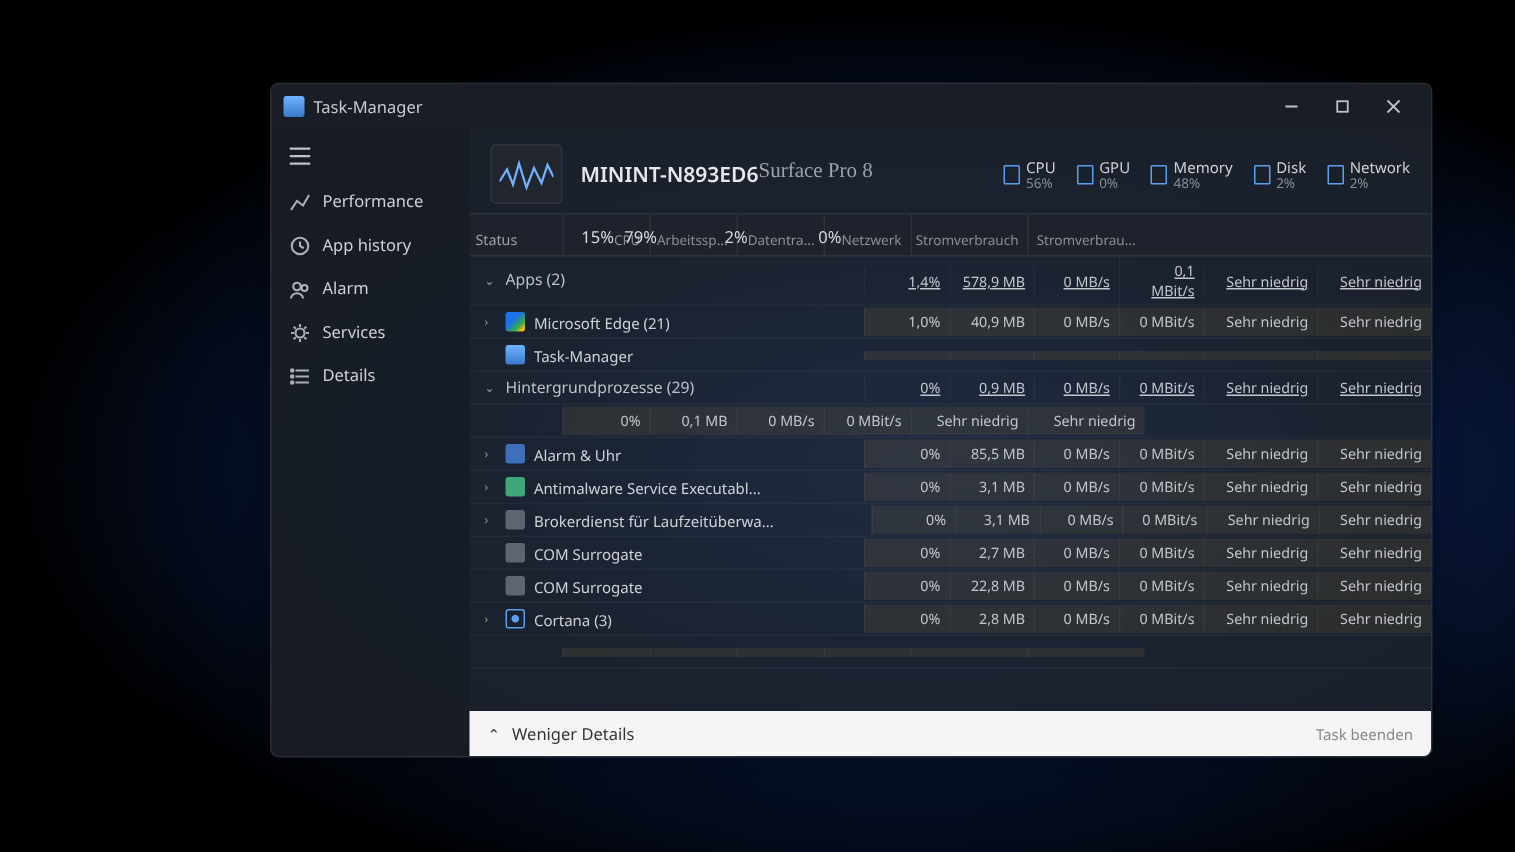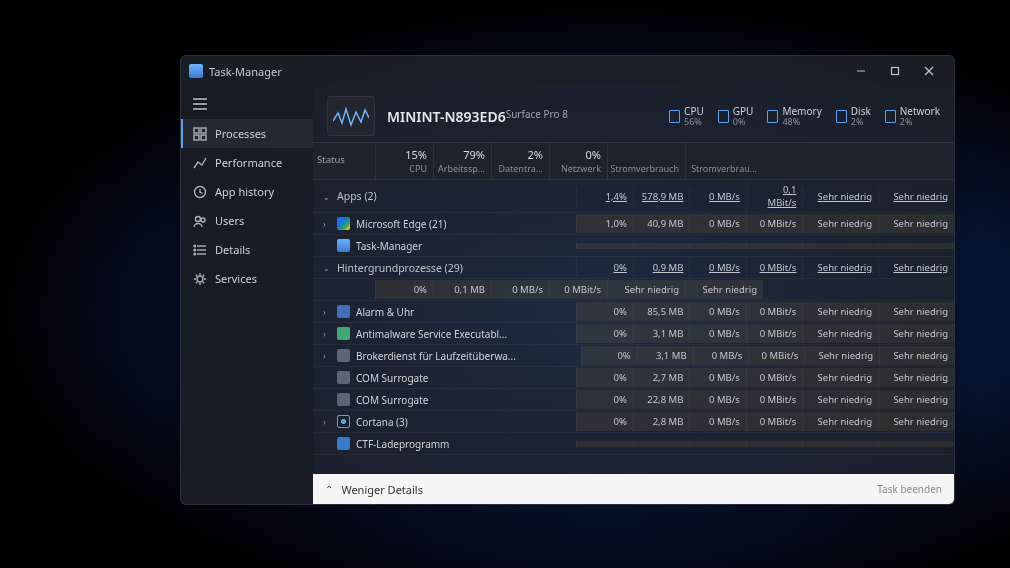--- a/index.html
+++ b/index.html
@@ -34,34 +34,34 @@
 .nav-item.active { background: rgba(255,255,255,0.06); border-left: 2px solid #5aa0ef; padding-left: 10px; }
 .nav-item .ico { width: 14px; height: 14px; display: flex; align-items: center; justify-content: center; }
 .nav-item .ico svg { width: 14px; height: 14px; stroke: #acb0b8; fill: none; stroke-width: 1.4; }
 .main { flex: 1; display: flex; flex-direction: column; min-width: 0; }
 .header { display: flex; align-items: center; gap: 12px; padding: 10px 14px 6px; }
 .chip { width: 48px; height: 40px; background: #22272f; border-radius: 4px;
   display: flex; align-items: center; justify-content: center; border: 1px solid rgba(255,255,255,0.06); }
 .chip .spark { width: 36px; height: 26px; }
 .host { display: flex; flex-direction: row; }
 .host .hname { font-size: 14px; font-weight: 600; color: #e6e7ea; }
-.host .model { font-size: 10px; color: #9ea2aa; }
+.host .model { font-size: 14px; color: #9ea2aa; font-family: Liberation Serif, serif; }
 .stats { display: flex; gap: 14px; margin-left: auto; }
 .stat { display: flex; align-items: center; gap: 4px; }
 .stat .sico { width: 11px; height: 13px; border: 1px solid #5aa0ef; border-radius: 1px; position: relative; }
 .stat .scol { display: flex; flex-direction: column; line-height: 1.05; }
 .stat .sn { font-size: 10px; color: #cfd1d5; }
 .stat .sv { font-size: 9px; color: #8b8f98; }
 .table-wrap { flex: 1; overflow: auto; position: relative; }
 .thead { display: flex; border-top: 1px solid rgba(255,255,255,0.08); border-bottom: 1px solid rgba(255,255,255,0.08);
   font-size: 9.5px; color: #9da0a7; position: sticky; top: 0; background: rgba(30,35,44,0.92); }
 .th-name { width: 210px; padding: 10px 10px 4px; }
 .th-status { width: 62px; padding: 10px 4px 4px; }
 .th-col { width: 58px; text-align: right; padding: 4px 6px; border-left: 1px solid rgba(255,255,255,0.07);
-  display: flex; flex-direction: column; align-items: flex-end; justify-content: flex-end; }
+  display: flex; flex-direction: row; align-items: flex-end; justify-content: flex-end; }
 .th-col.wide { width: 78px; }
 .th-col .pct { font-size: 11px; color: #d8dade; }
 .th-col .lbl { font-size: 9px; color: #8a8e96; }
 .row { display: flex; align-items: center; border-bottom: 1px solid rgba(255,255,255,0.04); min-height: 22px; font-size: 10px; }
 .row.group { color: #bfc2c8; font-size: 10.5px; }
 .row .cell-name { width: 210px; padding: 3px 6px 3px 10px; display: flex; align-items: center; gap: 6px; }
 .row .caret { width: 8px; color: #9a9ea6; font-size: 8px; }
 .row .pico { width: 13px; height: 13px; border-radius: 2px; flex-shrink: 0; }
 .row .pname { white-space: nowrap; overflow: hidden; text-overflow: ellipsis; }
 .row .cell-status { width: 62px; }
@@ -112,31 +112,20 @@
   <div class="body">
     <div class="sidebar">
       <div class="hamburger">
         <svg viewBox="0 0 14 12">
             <line x1="0" y1="1" x2="14" y2="1" stroke-width="1.5"></line>
             <line x1="0" y1="6" x2="14" y2="6" stroke-width="1.5"></line>
             <line x1="0" y1="11" x2="14" y2="11" stroke-width="1.5"></line>
           </svg>
       </div>
       <div id="nav">
-          <div class="nav-item active">
-            <span class="ico">
-              <svg viewBox="0 0 14 14">
-                <rect x="1" y="1" width="5" height="5"></rect>
-                <rect x="8" y="1" width="5" height="5"></rect>
-                <rect x="1" y="8" width="5" height="5"></rect>
-                <rect x="8" y="8" width="5" height="5"></rect>
-              </svg>
-            </span>
-            <span>Processes</span>
-          </div>
           <div class="nav-item">
             <span class="ico">
               <svg viewBox="0 0 14 14">
                 <polyline points="1,12 5,6 9,9 13,2" fill="none"></polyline>
               </svg>
             </span>
             <span>Performance</span>
           </div>
           <div class="nav-item">
             <span class="ico">
@@ -148,43 +137,43 @@
             <span>App history</span>
           </div>
           <div class="nav-item">
             <span class="ico">
               <svg viewBox="0 0 14 14">
                 <circle cx="5" cy="5" r="2.5" fill="none"></circle>
                 <circle cx="10" cy="6" r="2" fill="none"></circle>
                 <path d="M1 13c0-2 2-3.5 4-3.5s4 1.5 4 3.5" fill="none"></path>
               </svg>
             </span>
-            <span>Users</span>
+            <span>Alarm</span>
+          </div>
+          <div class="nav-item">
+            <span class="ico">
+              <svg viewBox="0 0 14 14">
+                <circle cx="7" cy="7" r="3" fill="none"></circle>
+                <path d="M7 1v2M7 11v2M1 7h2M11 7h2M2.8 2.8l1.4 1.4M9.8 9.8l1.4 1.4M11.2 2.8l-1.4 1.4M4.2 9.8l-1.4 1.4" fill="none"></path>
+              </svg>
+            </span>
+            <span>Services</span>
           </div>
           <div class="nav-item">
             <span class="ico">
               <svg viewBox="0 0 14 14">
                 <line x1="4" y1="3" x2="13" y2="3"></line>
                 <line x1="4" y1="7" x2="13" y2="7"></line>
                 <line x1="4" y1="11" x2="13" y2="11"></line>
                 <circle cx="1.8" cy="3" r="0.8"></circle>
                 <circle cx="1.8" cy="7" r="0.8"></circle>
                 <circle cx="1.8" cy="11" r="0.8"></circle>
               </svg>
             </span>
             <span>Details</span>
-          </div>
-          <div class="nav-item">
-            <span class="ico">
-              <svg viewBox="0 0 14 14">
-                <circle cx="7" cy="7" r="3" fill="none"></circle>
-                <path d="M7 1v2M7 11v2M1 7h2M11 7h2M2.8 2.8l1.4 1.4M9.8 9.8l1.4 1.4M11.2 2.8l-1.4 1.4M4.2 9.8l-1.4 1.4" fill="none"></path>
-              </svg>
-            </span>
-            <span>Services</span>
           </div>
         </div>
     </div>
 
     <div class="main">
       <div class="header">
         <div class="chip">
           <svg class="spark" viewBox="0 0 36 26">
             <polyline points="0,18 5,10 9,20 13,6 18,22 23,9 28,19 32,7 36,15" fill="none" stroke="#6fb3ff" stroke-width="1.5"></polyline>
           </svg>
@@ -404,25 +393,20 @@
               </div>
               <div class="cell-status"></div>
               <div class="cell">0%</div>
               <div class="cell">2,8 MB</div>
               <div class="cell">0 MB/s</div>
               <div class="cell">0 MBit/s</div>
               <div class="cell wide">Sehr niedrig</div>
               <div class="cell wide">Sehr niedrig</div>
             </div>
             <div class="row">
-              <div class="cell-name">
-                <span class="caret"></span>
-                <span class="pico c-win"></span>
-                <span class="pname">CTF-Ladeprogramm</span>
-              </div>
               <div class="cell-status"></div>
               <div class="cell"></div>
               <div class="cell"></div>
               <div class="cell"></div>
               <div class="cell"></div>
               <div class="cell wide"></div>
               <div class="cell wide"></div>
             </div>
           </div>
       </div>

